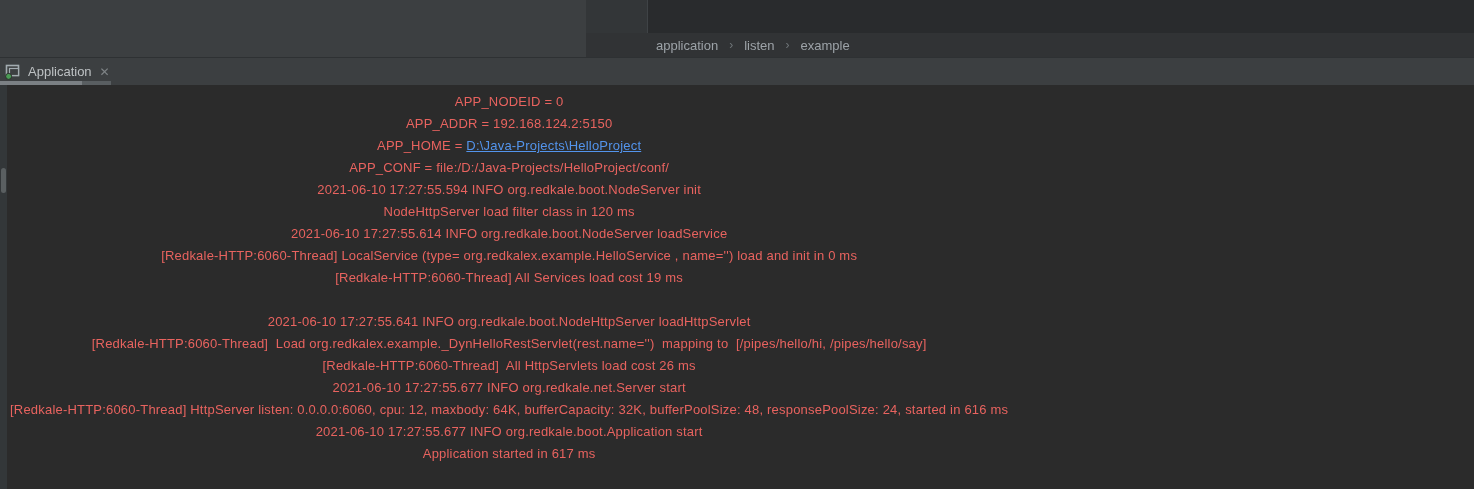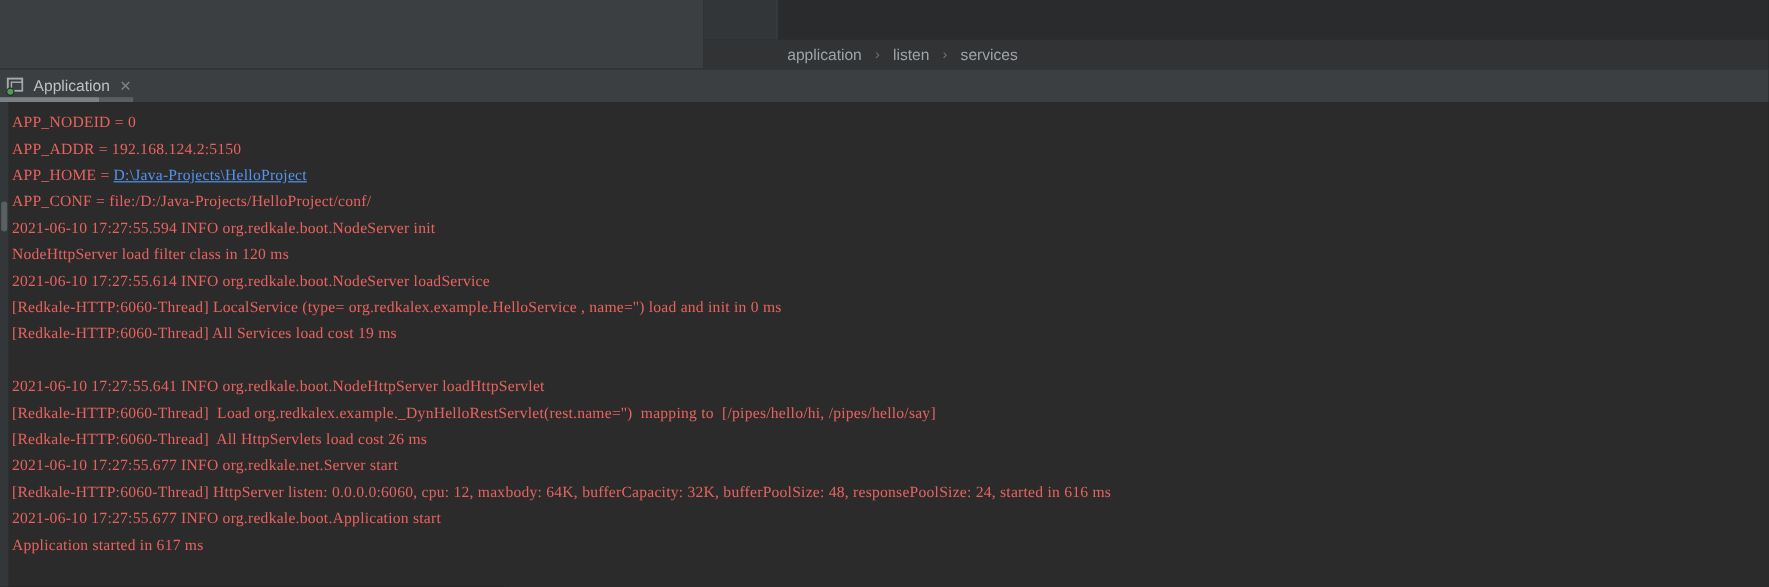--- a/index.html
+++ b/index.html
@@ -42,23 +42,23 @@
   }
   
   .console { position: relative; display: flex; height: 404px; background: #2b2b2b; }
   .console-gutter { width: 7px; background: #333739; flex: none; position: relative; }
   .scroll-thumb {
     position: absolute; left: 1px; top: 83px; width: 5px; height: 25px;
     background: #5a5f61; border-radius: 3px; cursor: grab;
   }
   .console-log {
     padding: 6px 0 0 3px;
-    font-family: Liberation Serif, serif;
+    font-family: Liberation Sans, sans-serif;
     font-size: 13px; line-height: 22px; letter-spacing: 0.2px;
-    color: var(--log-color, #e8635f); white-space: pre; overflow: hidden;
+    color: var(--log-color, #e8635f); white-space: pre; overflow: hidden; text-align: center;
   }
   .log-line { height: 22px; }
   .log-link {
     color: var(--link-color, #5394ec); text-decoration: underline; cursor: pointer;
   }
 </style>
 </head>
 <body>
 
 <div class="root">
@@ -68,21 +68,21 @@
     <div class="top-right">
       <div class="editor-strip">
         <div class="editor-stub"></div>
         <div class="editor-divider"></div>
       </div>
       <div class="breadcrumb-bar">
           <span class="bc-item">application</span>
           <span class="bc-sep">›</span>
           <span class="bc-item">listen</span>
           <span class="bc-sep">›</span>
-          <span class="bc-item">services</span>
+          <span class="bc-item">example</span>
         </div>
     </div>
   </div>
 
   <div class="tab-bar">
     <div class="tab">
       <span class="tab-icon">
         <svg width="17" height="17" viewBox="0 0 17 17">
           <rect x="1.5" y="2.5" width="12" height="10" fill="none" stroke="#a2abb0" stroke-width="1.6"></rect>
           <rect x="4.5" y="5.5" width="9" height="7" fill="#3c3f41" stroke="#a2abb0" stroke-width="1.2"></rect>

